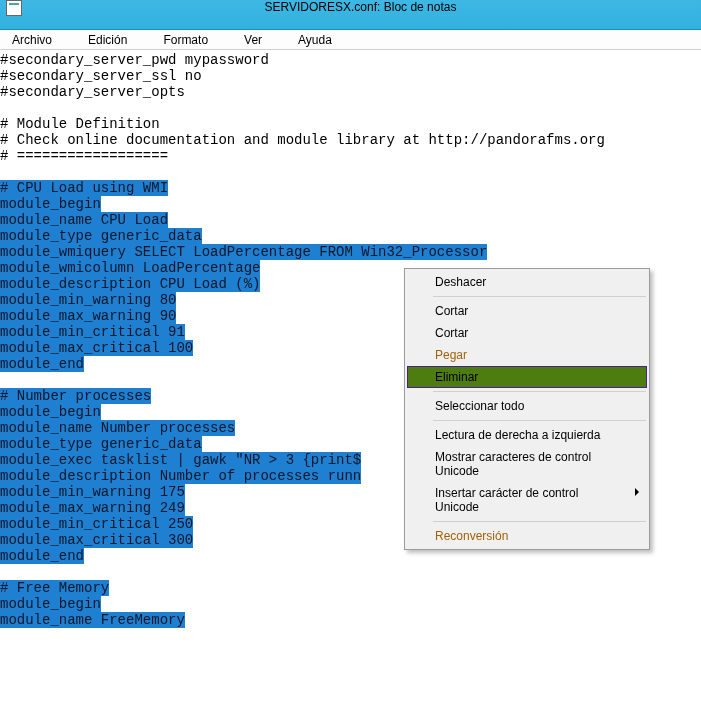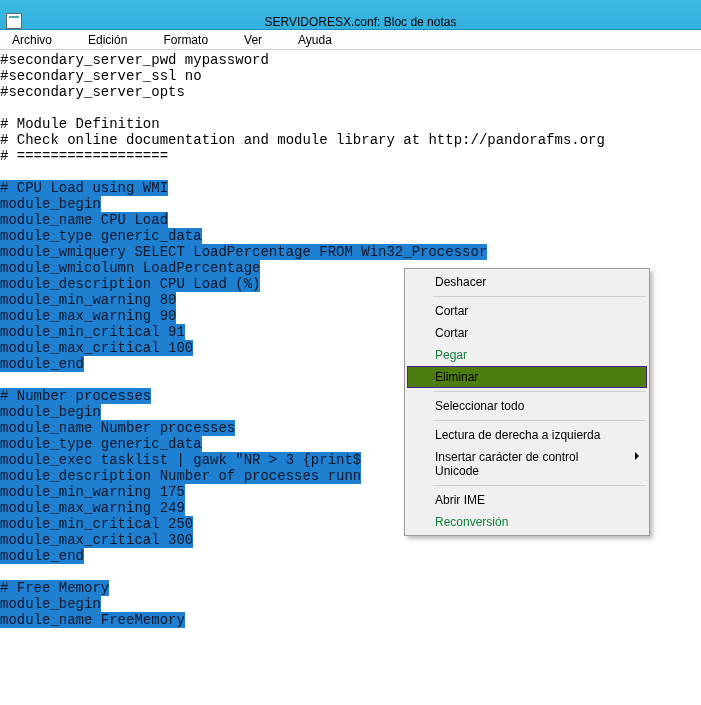--- a/index.html
+++ b/index.html
@@ -9,21 +9,21 @@
     font-size: 12px;
     background: #fff;
     width: 701px; height: 705px;
     overflow: hidden;
     position: relative;
   }
   .titlebar {
     height: 30px;
     background: linear-gradient(#3db8e4,#33b0df);
     border-bottom: 1px solid #1a8fb8;
-    display: flex; align-items: flex-end;
+    display: flex; align-items: flex-start;
     padding: 0 6px;
     color: #000;
   }
   .titlebar .app-icon {
     width: 16px; height: 16px;
     background: #fff;
     border: 1px solid #666;
     margin-right: 4px;
     display: inline-block;
     position: relative;
@@ -78,21 +78,21 @@
     box-shadow: 3px 3px 4px rgba(0,0,0,0.25);
     font-size: 12px;
     padding: 2px;
   }
   .context-menu .citem {
     padding: 4px 24px 4px 28px;
     color: #000;
     position: relative;
     cursor: default;
   }
-  .context-menu .citem.disabled { color: #15803d; }
+  .context-menu .citem.disabled { color: #a16207; }
   .context-menu .citem.highlight {
     background: #4d7c0f;
     border: 1px solid #4c1d95;
     padding: 3px 23px 3px 27px;
   }
   .context-menu .sep {
     height: 1px; background: #d0d0d0;
     margin: 3px 1px 3px 26px;
   }
   .context-menu .arrow {
@@ -125,17 +125,17 @@
     <div class="citem">Deshacer</div>
     <div class="sep"></div>
     <div class="citem">Cortar</div>
     <div class="citem">Cortar</div>
     <div class="citem disabled">Pegar</div>
     <div class="citem highlight">Eliminar</div>
     <div class="sep"></div>
     <div class="citem">Seleccionar todo</div>
     <div class="sep"></div>
     <div class="citem">Lectura de derecha a izquierda</div>
+    <div class="citem">Mostrar caracteres de control Unicode</div>
     <div class="citem">Insertar carácter de control Unicode<span class="arrow"></span></div>
     <div class="sep"></div>
-    <div class="citem">Abrir IME</div>
     <div class="citem disabled">Reconversión</div>
   </div>
 
 </body></html>

